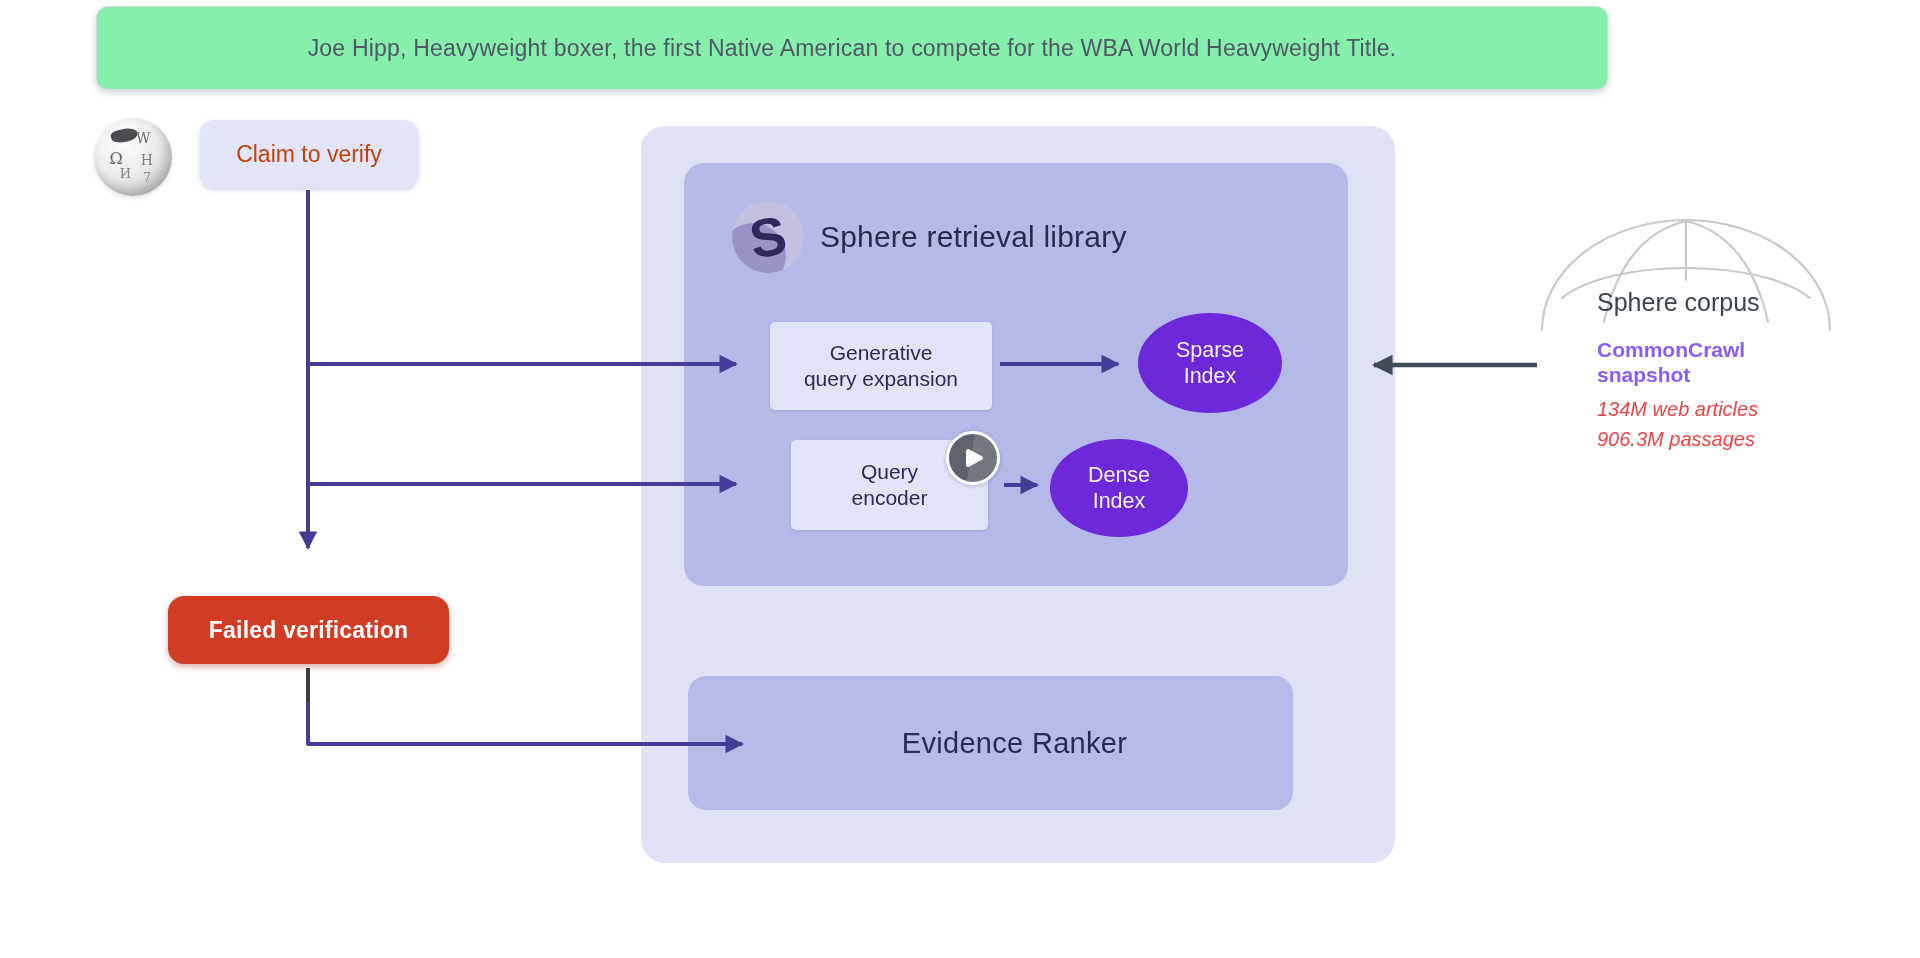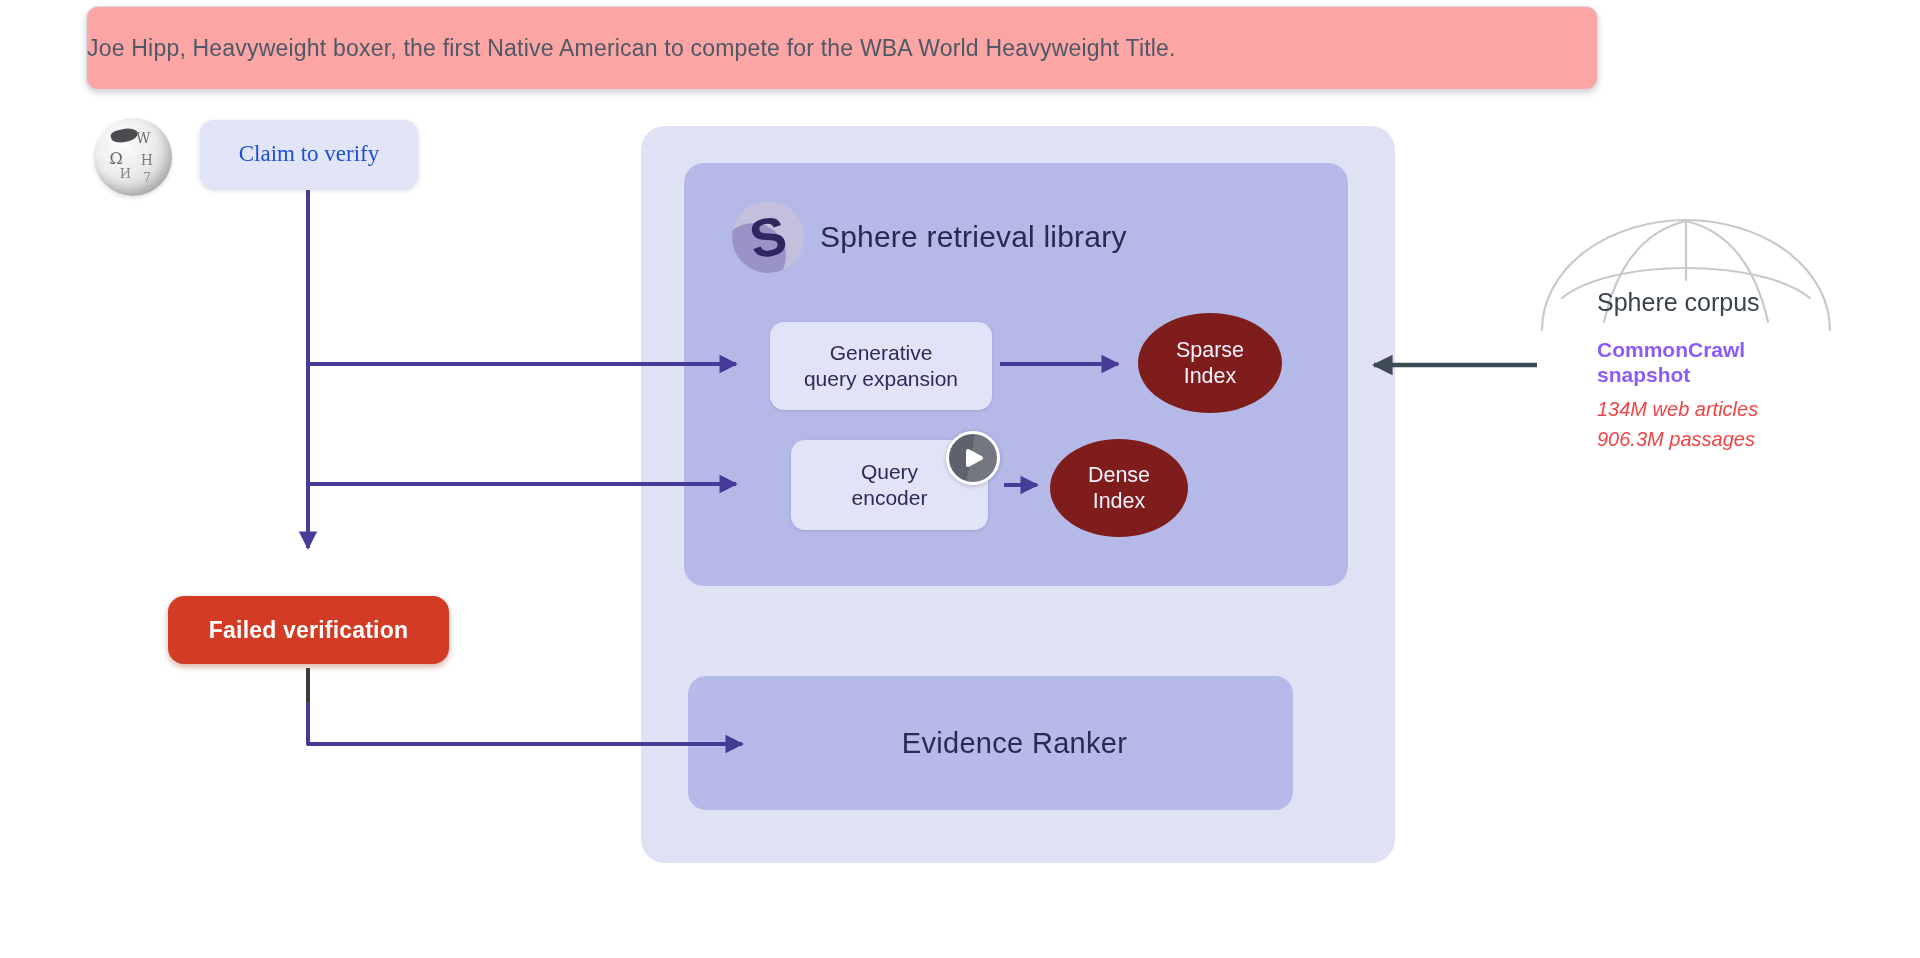--- a/index.html
+++ b/index.html
@@ -1,60 +1,60 @@
 <!DOCTYPE html>
 <html><head>
 <meta charset="utf-8">
 <style>
   html,body{margin:0;padding:0;background:#fff;}
   .canvas{position:relative;width:1920px;height:958px;background:#ffffff;overflow:hidden;
           font-family:"Liberation Sans",sans-serif;}
 
   
-  .banner{position:absolute;left:86px;top:6px;width:1510px;height:82px;
-          background:#fca5a5;border:1px solid #d8dbe8;border-radius:12px;
+  .banner{position:absolute;left:96px;top:6px;width:1510px;height:82px;
+          background:#86efac;border:1px solid #d8dbe8;border-radius:12px;
           box-shadow:0 3px 6px rgba(120,126,145,.35);
-          display:flex;align-items:center;}
+          display:flex;align-items:center;justify-content:center;}
   .banner span{font-size:23px;color:#4e5866;letter-spacing:.2px;}
 
   
   .wiki{position:absolute;left:94px;top:118px;width:78px;height:78px;border-radius:50%;
         background:radial-gradient(circle at 35% 30%, #fcfcfc 0%, #ececec 45%, #cfcfd1 78%, #aeaeb0 100%);
         box-shadow:inset -4px -6px 10px rgba(0,0,0,.18), 0 2px 4px rgba(0,0,0,.12);overflow:hidden;}
   .wiki i{position:absolute;font-style:normal;color:#77777b;font-family:"DejaVu Serif",serif;}
   .wiki .blob{position:absolute;left:22%;top:14%;width:34%;height:17%;background:#4c4c50;
               border-radius:30% 60% 45% 55%;transform:rotate(-14deg);}
 
   .pill{position:absolute;display:flex;align-items:center;justify-content:center;
         border-radius:14px;}
   .claim{left:200px;top:120px;width:218px;height:68px;background:#e2e5f8;
          box-shadow:0 2px 5px rgba(130,135,170,.35);}
-  .claim span{font-size:23px;color:#1d4ed8;font-weight:500;font-family:Liberation Serif, serif;}
+  .claim span{font-size:23px;color:#c2410c;font-weight:500;}
 
   .failed{left:168px;top:580px;width:281px;height:68px;background:#d23b24;border-radius:16px;
           box-shadow:0 3px 6px rgba(160,60,40,.4);margin-top:16px;}
   .failed span{font-size:23px;color:#ffffff;font-weight:600;letter-spacing:.2px;}
 
   
   .outer-panel{position:absolute;left:641px;top:126px;width:754px;height:737px;
                background:#dfe2f4;border-radius:24px;}
   .inner-panel{position:absolute;left:684px;top:163px;width:664px;height:423px;
                background:#b4b9e8;border-radius:20px;}
 
   .lib-header{position:absolute;left:732px;top:201px;display:flex;align-items:center;gap:16px;}
   .lib-title{font-size:30px;color:#2c2951;font-weight:500;letter-spacing:.2px;}
 
-  .node{position:absolute;background:#e1e4f9;border-radius:14px;
+  .node{position:absolute;background:#e1e4f9;border-radius:5px;
         display:flex;flex-direction:column;align-items:center;justify-content:center;
         box-shadow:0 1px 3px rgba(90,95,140,.25);}
   .node span{display:block;font-size:21px;line-height:26px;color:#2d2a55;font-weight:500;}
   .gen{left:770px;top:322px;width:222px;height:88px;}
   .enc{left:791px;top:440px;width:197px;height:90px;}
 
-  .ellipse{position:absolute;background:#7f1d1d;border-radius:50%;
+  .ellipse{position:absolute;background:#6d28d9;border-radius:50%;
            display:flex;flex-direction:column;align-items:center;justify-content:center;}
   .ellipse span{display:block;font-size:21.5px;line-height:26px;color:#f3f1fc;font-weight:500;}
   .sparse{left:1138px;top:313px;width:144px;height:100px;}
   .dense{left:1050px;top:439px;width:138px;height:98px;}
 
   .evidence{position:absolute;left:688px;top:676px;width:557px;height:134px;
             background:#b5bae9;border-radius:18px;
             display:flex;align-items:center;justify-content:center;padding-left:48px;}
   .evidence span{font-size:29px;color:#2c2a55;font-weight:500;letter-spacing:.3px;}
 

